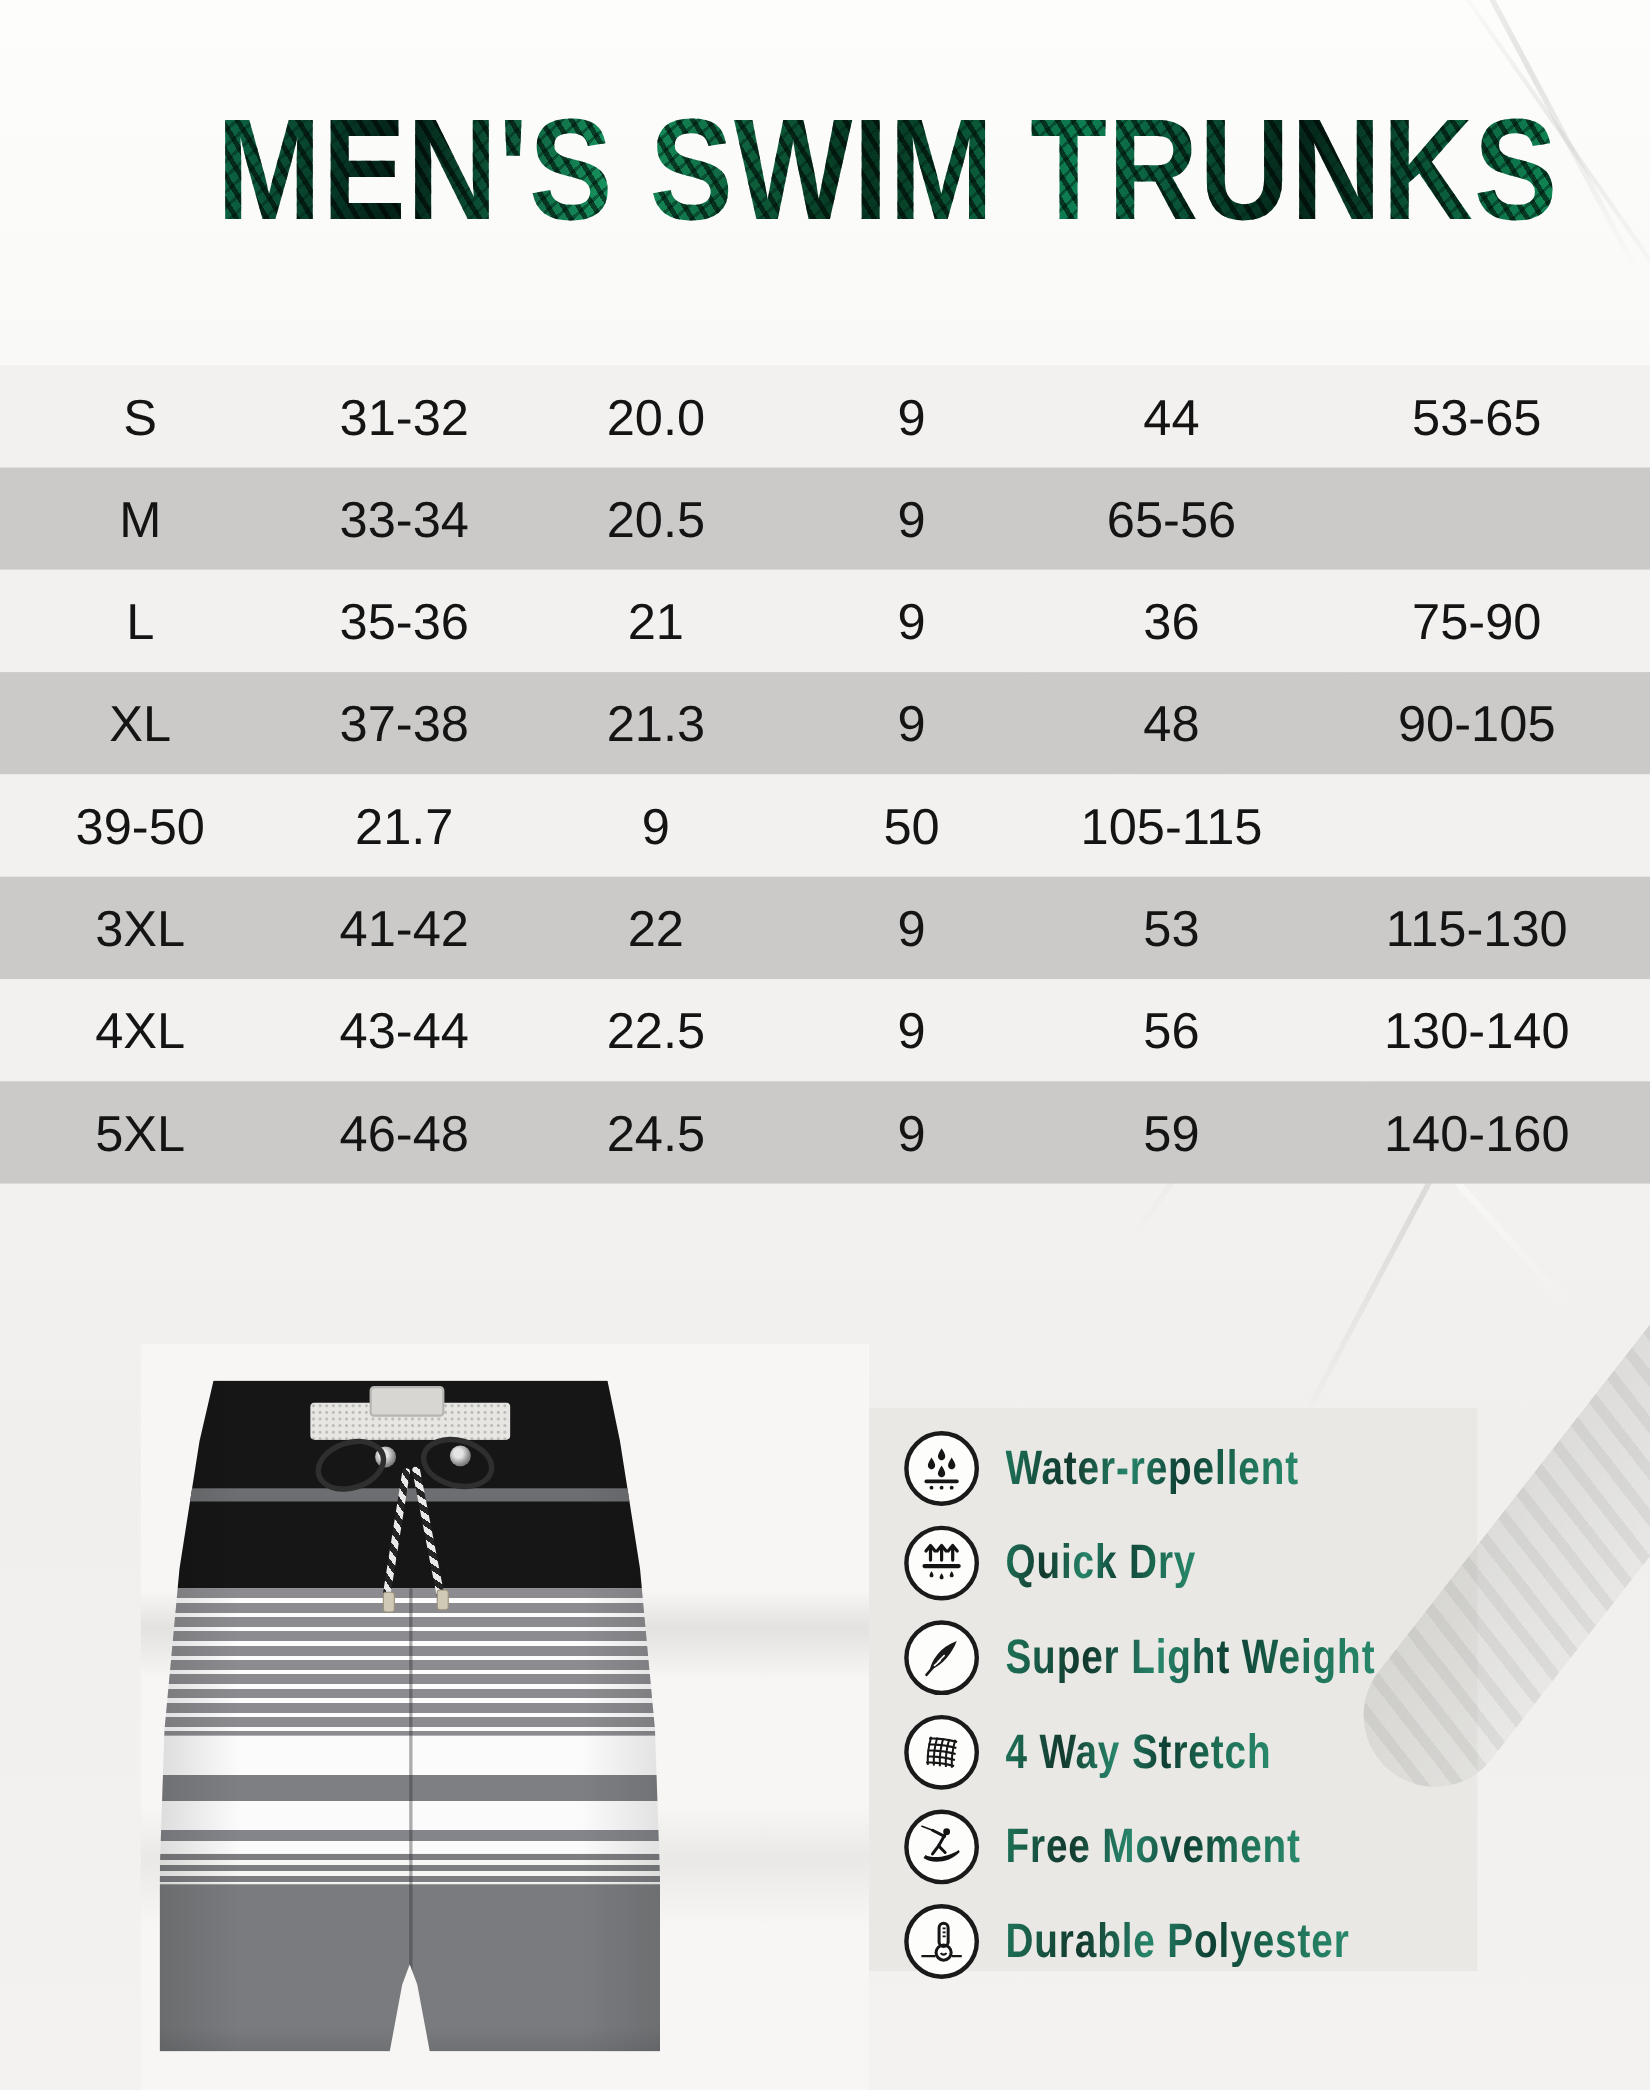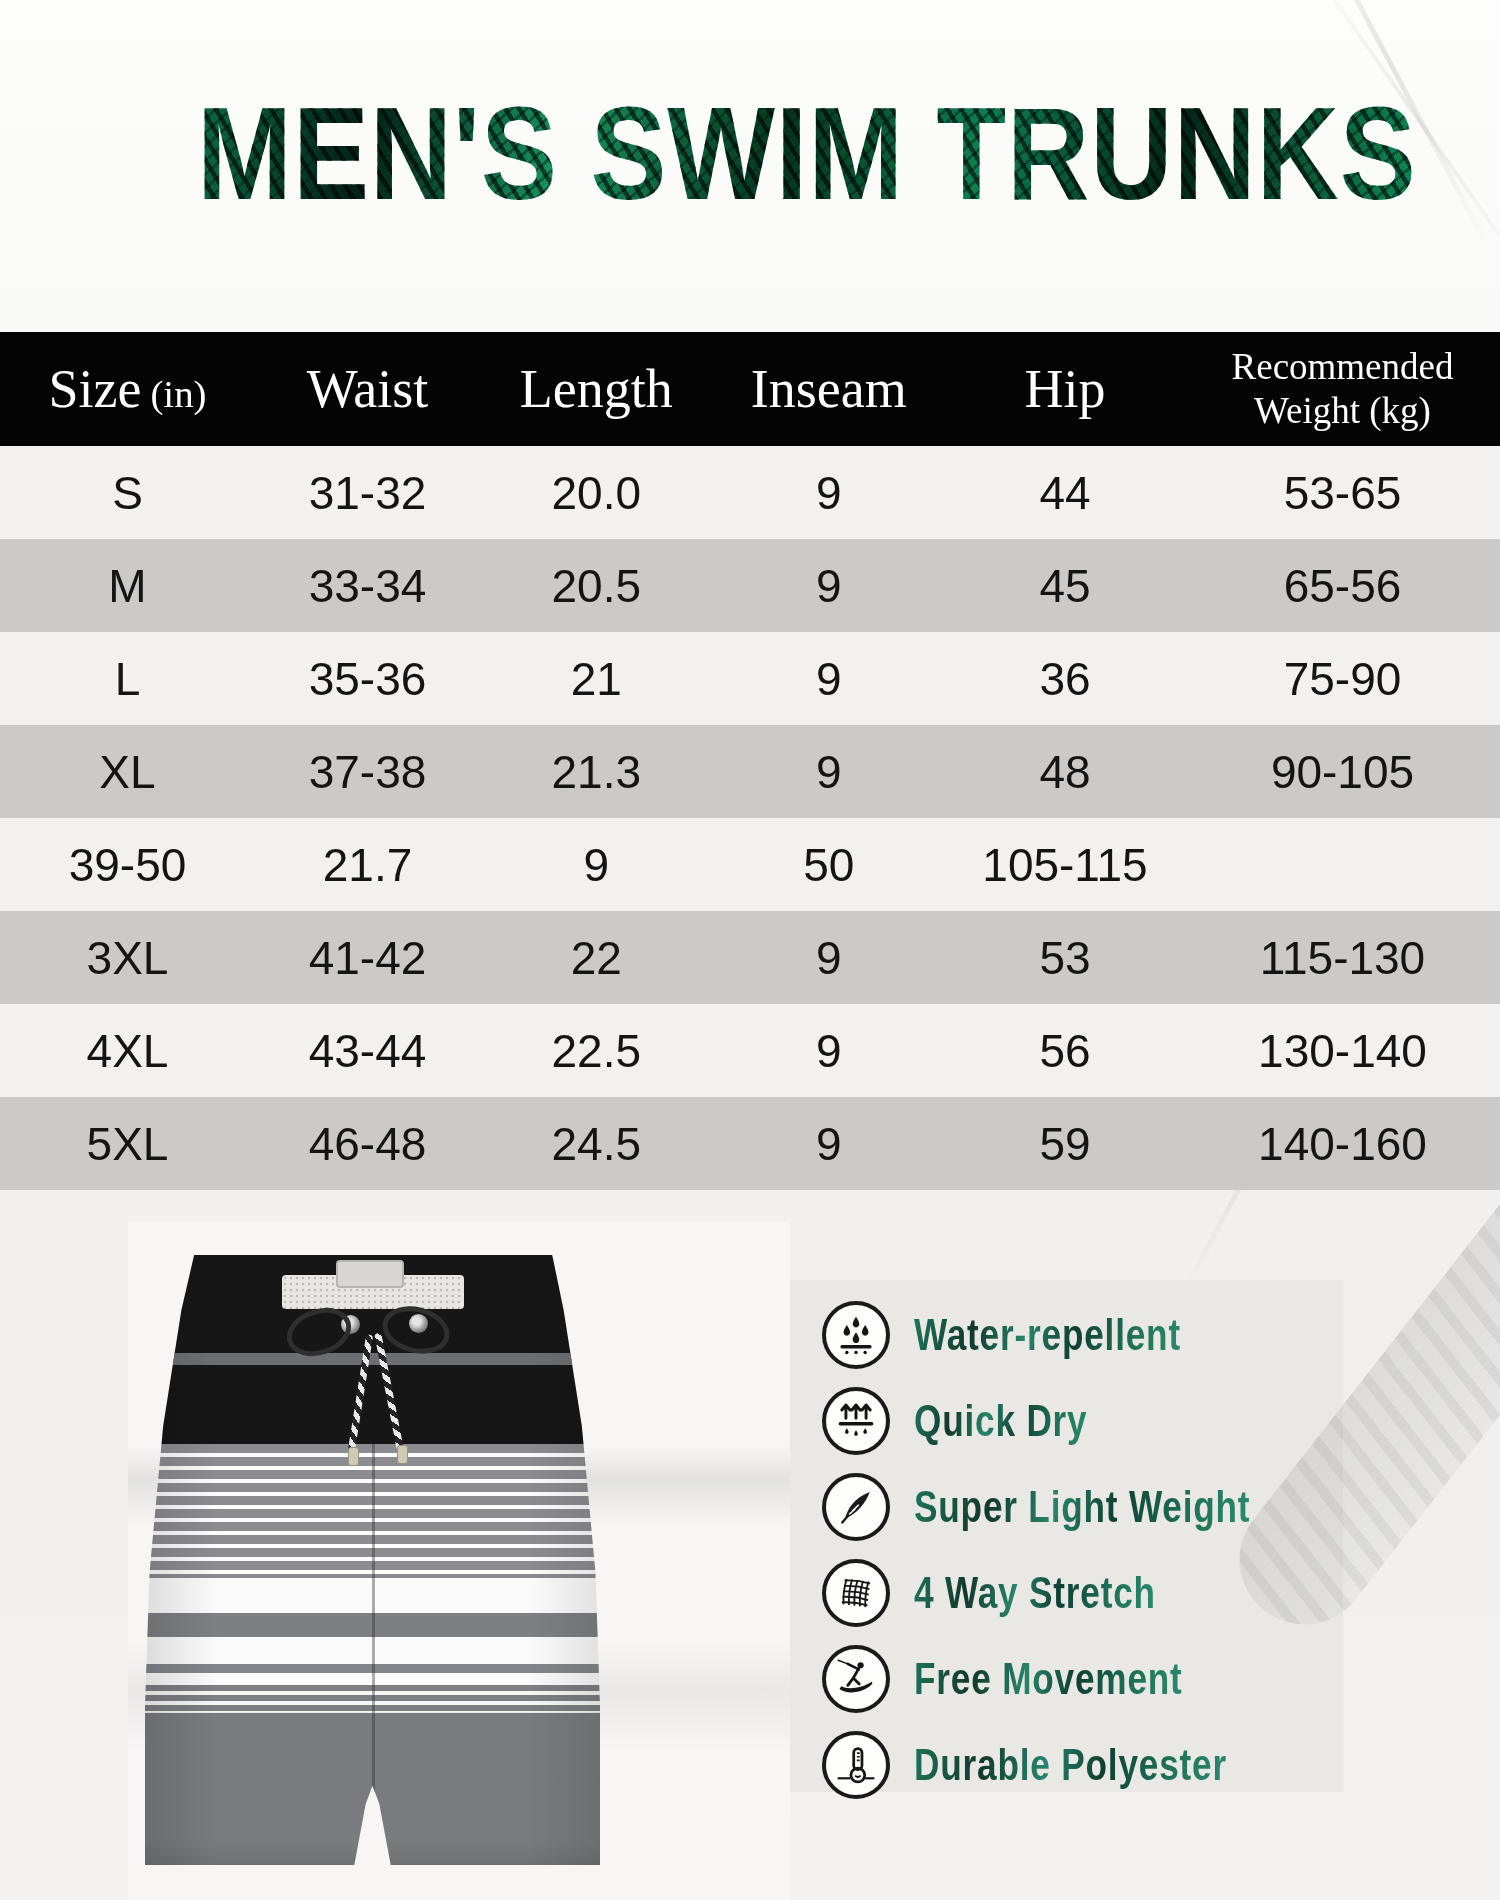--- a/index.html
+++ b/index.html
@@ -88,50 +88,36 @@
     <div class="streak" style="left:900px;top:880px;width:600px;height:5px;background:linear-gradient(90deg,rgba(0,0,0,0),rgba(158,158,156,.28),rgba(0,0,0,0));transform:rotate(-55deg);"></div>
     <div class="streak" style="left:1000px;top:1000px;width:520px;height:6px;background:linear-gradient(90deg,rgba(0,0,0,0),rgba(255,255,255,.7),rgba(0,0,0,0));transform:rotate(48deg);"></div>
     <div class="streak" style="left:1060px;top:1090px;width:460px;height:5px;background:linear-gradient(90deg,rgba(0,0,0,0),rgba(165,165,163,.3),rgba(0,0,0,0));transform:rotate(-62deg);"></div>
   </div>
 
   <div class="title-wrap">
     <span class="title">MEN'S SWIM TRUNKS</span>
   </div>
 
   <div class="size-table">
-    <div class="thead grid6">
-      <div>
-        <span>Size</span><span class="size-unit">(in)</span>
-      </div>
-      <div>Waist</div>
-      <div>Length</div>
-      <div>Inseam</div>
-      <div>Hip</div>
-      <div class="th-weight">
-        <div>Recommended</div>
-        <div>Weight  (kg)</div>
-      </div>
-    </div>
     <div class="trows">
 
         <div class="trow grid6">
           <div>S</div>
           <div>31-32</div>
           <div>20.0</div>
           <div>9</div>
           <div>44</div>
           <div>53-65</div>
         </div>
 
         <div class="trow grid6">
           <div>M</div>
           <div>33-34</div>
           <div>20.5</div>
           <div>9</div>
-          <div>45</div>
           <div>65-56</div>
         </div>
 
         <div class="trow grid6">
           <div>L</div>
           <div>35-36</div>
           <div>21</div>
           <div>9</div>
           <div>36</div>
           <div>75-90</div>

